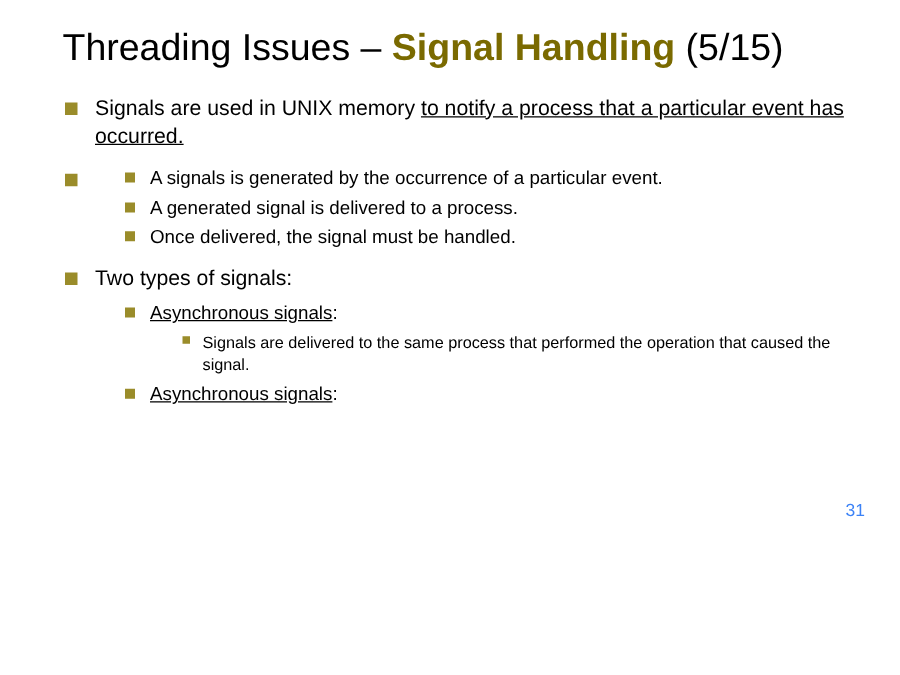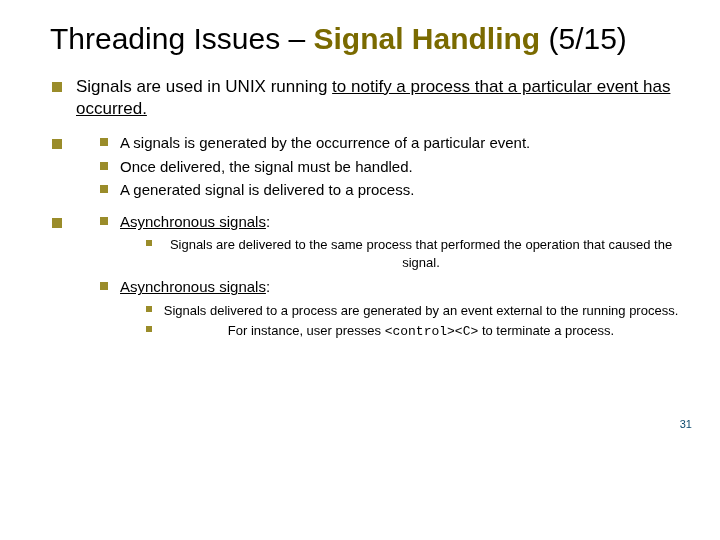--- a/index.html
+++ b/index.html
@@ -81,83 +81,77 @@
   .lvl3 {
     margin-top: 4px;
     padding-left: 26px;
   }
   .lvl3 > li {
     position: relative;
     padding-left: 16px;
     font-size: 13px;
     line-height: 1.35;
     margin-bottom: 3px;
-    text-align: center;
   }
   .lvl3 > li::before {
     content: "";
     position: absolute;
     left: 0;
     top: 4px;
     width: 6px;
     height: 6px;
     background: #9a8c2a;
   }
   .u { text-decoration: underline; }
   .b { font-weight: normal; }
   .mono { font-family: "Courier New", Courier, monospace; }
   .pagenum {
     position: absolute;
     right: 28px;
-    bottom: 14px;
-    font-size: 11px;
-    color: #0c4a6e;
+    bottom: 28px;
+    font-size: 14px;
+    color: #3b82f6;
   }
 </style>
 </head>
 <body>
 
 <div class="slide">
 
   <div class="title">
     <span>Threading Issues – </span><span class="accent">Signal Handling</span><span> (5/15)</span>
   </div>
 
   <ul class="lvl1">
 
     <li>
-      <span class="b">Signals</span><span> are used in UNIX running </span><span class="u">to notify a process that a particular event has occurred.</span>
+      <span class="b">Signals</span><span> are used in UNIX memory </span><span class="u">to notify a process that a particular event has occurred.</span>
     </li>
 
     <li>
       <ul class="lvl2">
         <li><span>A signals is generated by the occurrence of a particular event.</span></li>
+        <li><span>A generated signal is delivered to a process.</span></li>
         <li><span>Once delivered, the signal must be handled.</span></li>
-        <li><span>A generated signal is delivered to a process.</span></li>
       </ul>
     </li>
 
     <li>
+      <span>Two types of signals:</span>
       <ul class="lvl2 spread">
 
         <li>
           <span class="b u">Asynchronous signals</span><span class="b">:</span>
           <ul class="lvl3">
             <li><span>Signals are delivered to the same process that performed the operation that caused the signal.</span></li>
           </ul>
         </li>
 
         <li>
           <span class="b u">Asynchronous signals</span><span class="b">:</span>
-          <ul class="lvl3">
-            <li><span>Signals delivered to a process are generated by an event external to the running process.</span></li>
-            <li>
-              <span>For instance, user presses </span><span class="mono">&lt;control&gt;&lt;C&gt;</span><span> to terminate a process.</span>
-            </li>
-          </ul>
         </li>
 
       </ul>
     </li>
 
   </ul>
 
   <div class="pagenum">31</div>
 </div>
 

